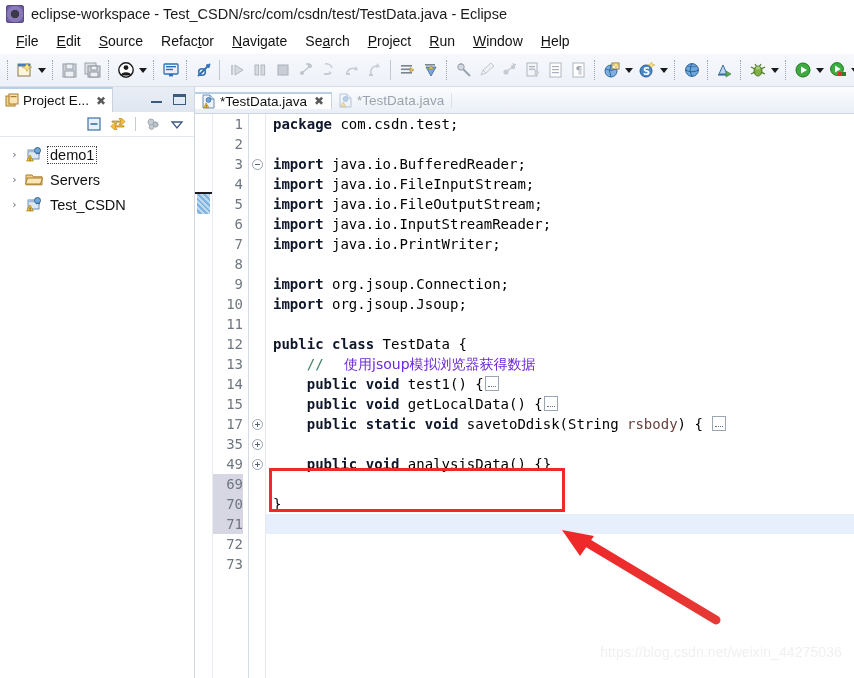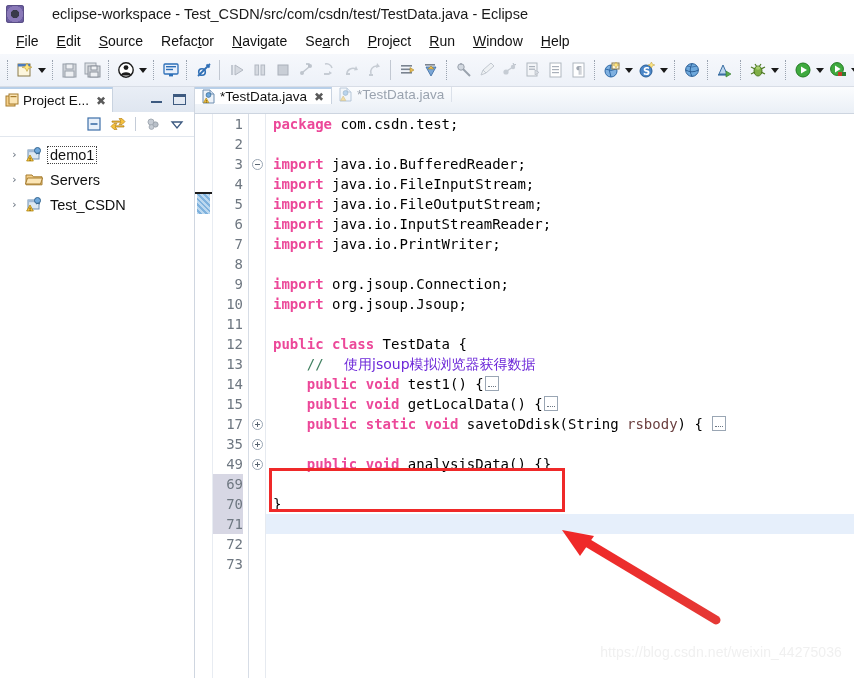--- a/index.html
+++ b/index.html
@@ -15,21 +15,20 @@
     position: relative;
   }
 
   
   .titlebar {
     height: 28px;
     display: flex;
     align-items: center;
     padding-left: 6px;
     background: #ffffff;
-    gap: 21px;
   }
   .app-icon {
     width: 18px; height: 18px;
     border-radius: 3px;
     background: radial-gradient(circle at 50% 50%, #2b2b3a 0 30%, #8a79b8 31% 62%, #6d5fa3 63% 100%);
     box-shadow: inset 0 0 0 1px #5a4f85;
     margin-right: 7px;
     flex: none;
     position: relative;
   }
@@ -199,21 +198,21 @@
   .editor-area {
     flex: 1;
     display: flex;
     flex-direction: column;
     background: #fff;
     min-width: 0;
   }
   .editor-tabrow {
     height: 26px;
     display: flex;
-    align-items: flex-start;
+    align-items: center;
     background: linear-gradient(#fbfcfe,#eaeff6);
     border-bottom: 1px solid #cdd5e0;
   }
   .etab {
     display: flex; align-items: center; gap: 5px;
     padding: 0 7px;
     font-size: 13.5px;
     white-space: nowrap;
   }
   .etab.active {
@@ -289,21 +288,21 @@
     position: relative;
     padding-left: 7px;
     background: #ffffff;
     font-family: "DejaVu Sans Mono", monospace;
     font-size: 14px;
     min-width: 0;
     overflow: hidden;
   }
   .cl { height: 20px; line-height: 20px; white-space: pre; }
   .cl.current { background: #e6effb; margin-left:-7px; padding-left:7px; }
-  .kw { color: #ec4899; font-weight: bold; text-align: right; }
+  .kw { color: #0f172a; font-weight: bold; text-align: right; }
   .plain { color: #000; }
   .cmt { color: #3f7f5f; }
   .cmt-cn { color: #6d28d9; font-family: "DejaVu Sans", sans-serif; margin-left: 12px; }
   .param { color: #6a3e3e; }
   .fold-ph {
     display: inline-block;
     width: 12px; height: 13px;
     border: 1px solid #9aa6b4;
     vertical-align: -2px;
     margin-left: 1px;

